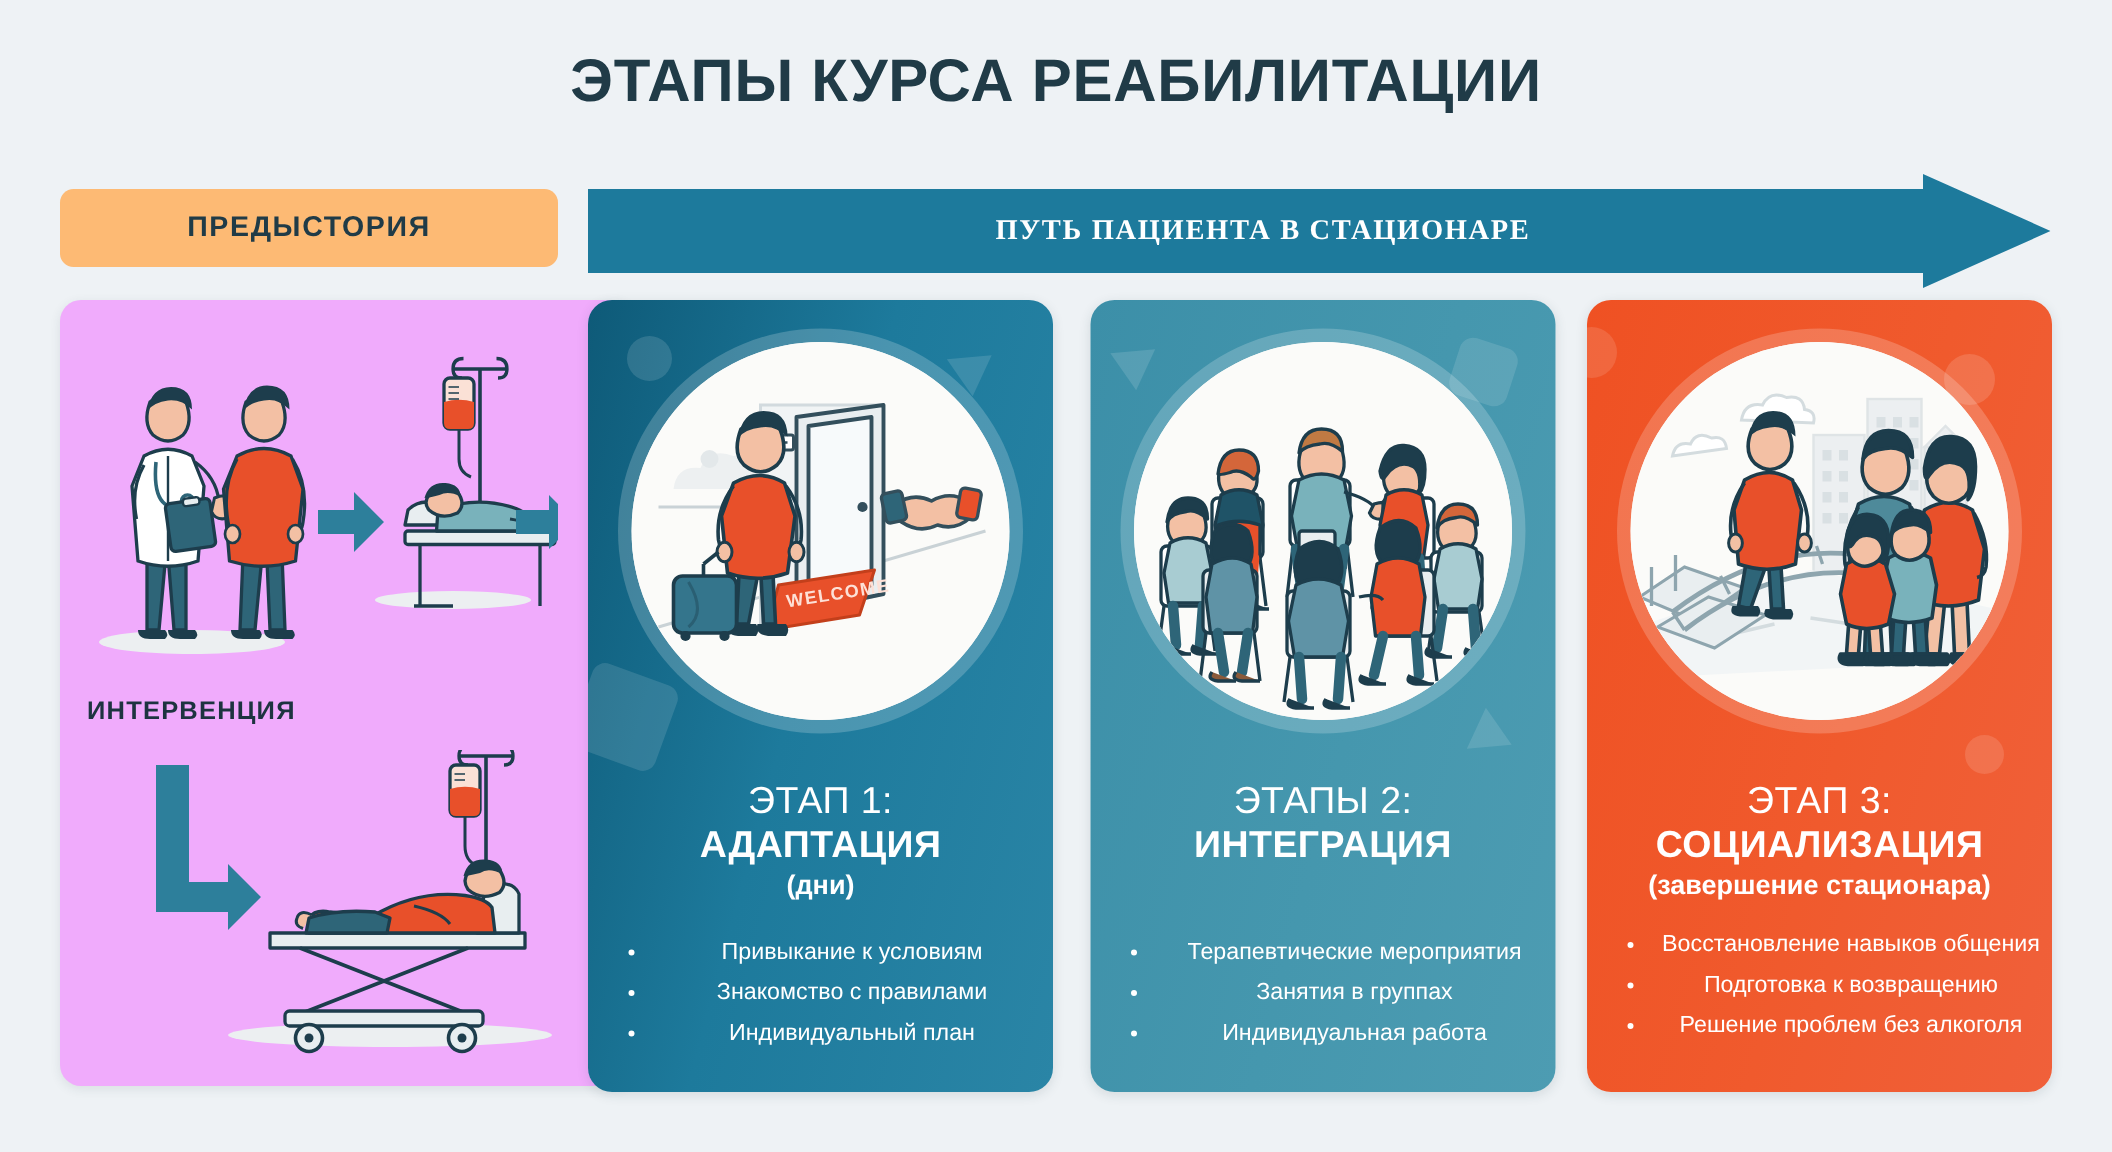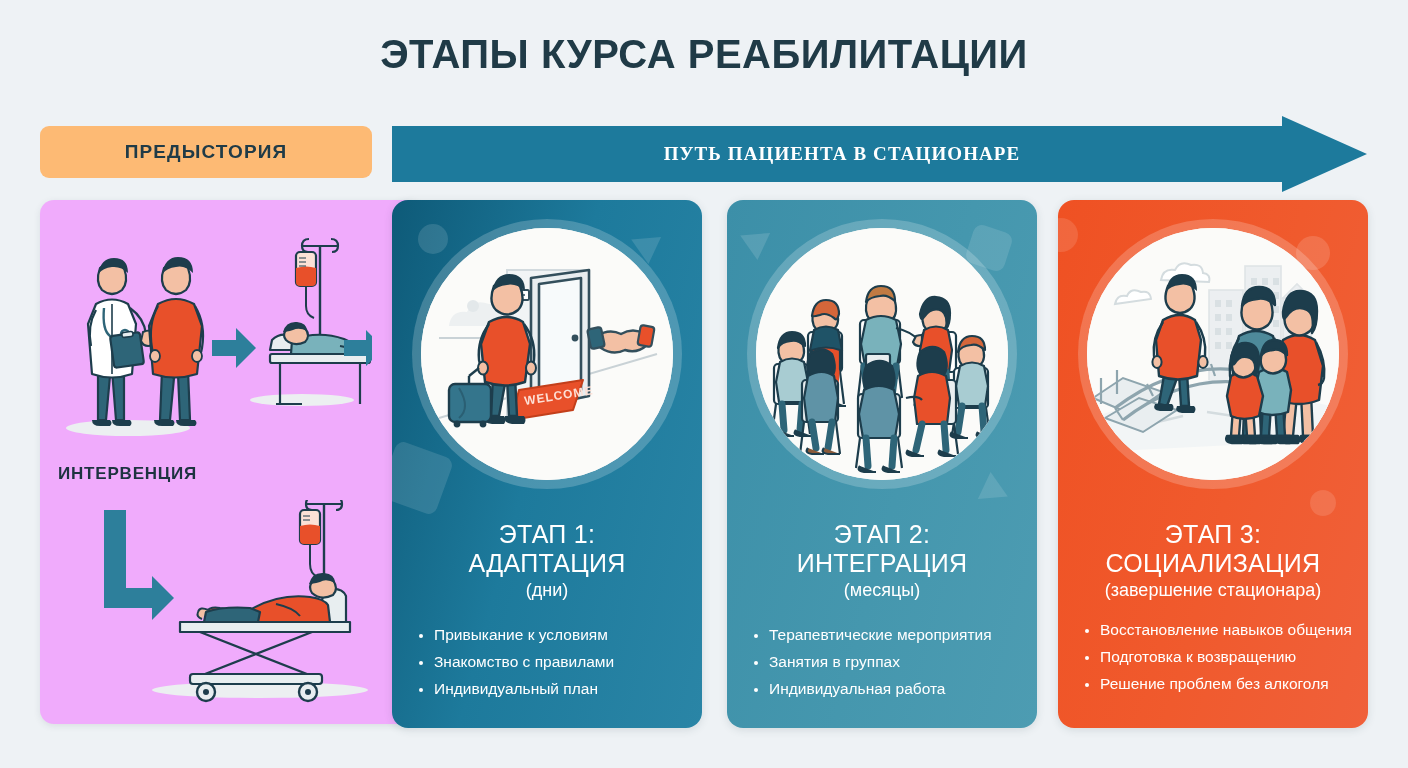--- a/index.html
+++ b/index.html
@@ -75,29 +75,29 @@
     background:#fbfbf9;
     box-shadow:0 0 0 9px rgba(255,255,255,.20);
     overflow:hidden;
   }
   .medallion svg{display:block;}
 
   .card-title{
     position:absolute;left:0;width:100%;text-align:center;color:#ffffff;
   }
   .card-title .l1{font-size:25px;font-weight:normal;line-height:1.14;letter-spacing:.3px;}
-  .card-title .l2{font-size:25px;font-weight:normal;line-height:1.14;letter-spacing:.3px;}
-  .card-title .sub{font-size:18px;font-weight:normal;line-height:1.3;margin-top:2px;}
+  .card-title .l2{font-size:25px;font-weight:bold;line-height:1.14;letter-spacing:.3px;}
+  .card-title .sub{font-size:18px;font-weight:bold;line-height:1.3;margin-top:2px;}
   #card1 .card-title{top:320px;}
   #card2 .card-title{top:320px;}
   #card3 .card-title{top:320px;}
 
   .bullets{
     position:absolute;left:26px;right:0;
-    color:#ffffff;font-size:15.5px;line-height:1.42;
+    color:#ffffff;font-size:15.5px;line-height:1.42;text-align:center;
   }
   #card1 .bullets{top:424px;}
   #card2 .bullets{top:424px;}
   #card3 .bullets{top:420px;}
   .bullets li{margin-bottom:5px;}
   .bullets ul{margin:0;padding-left:16px;}
   .bullets ul li::marker{font-size:14px;}
 
   #card3 .bullets{font-size:15.5px;line-height:1.3;}
   #card3 .bullets li{margin-bottom:7px;}
@@ -373,23 +373,22 @@
           <path d="M162,148 q14,-8 28,0 l4,22 -3,26 h-30 l-3,-26 z" fill="#e8502a"></path>
           <path d="M150,170 q12,-3 16,2" fill="none"></path>
           <path d="M166,196 L160,222 M188,196 L190,222" fill="none" stroke="#2e6578" stroke-width="7" stroke-linecap="round"></path>
           <path d="M152,222 q-4,5 4,6 h12" fill="#1d3d4c"></path>
           <path d="M184,222 q-4,5 4,6 h12" fill="#1d3d4c"></path>
         </g>
       </svg>
     </div>
 
     <div class="card-title">
-      <div class="l1">ЭТАП 2:</div>
+      <div class="l1">ЭТАПЫ 2:</div>
       <div class="l2">ИНТЕГРАЦИЯ</div>
-      <div class="sub">(месяцы)</div>
     </div>
 
     <div class="bullets">
       <ul>
         <li>Терапевтические мероприятия</li>
         <li>Занятия в группах</li>
         <li>Индивидуальная работа</li>
       </ul>
     </div>
   </div>

